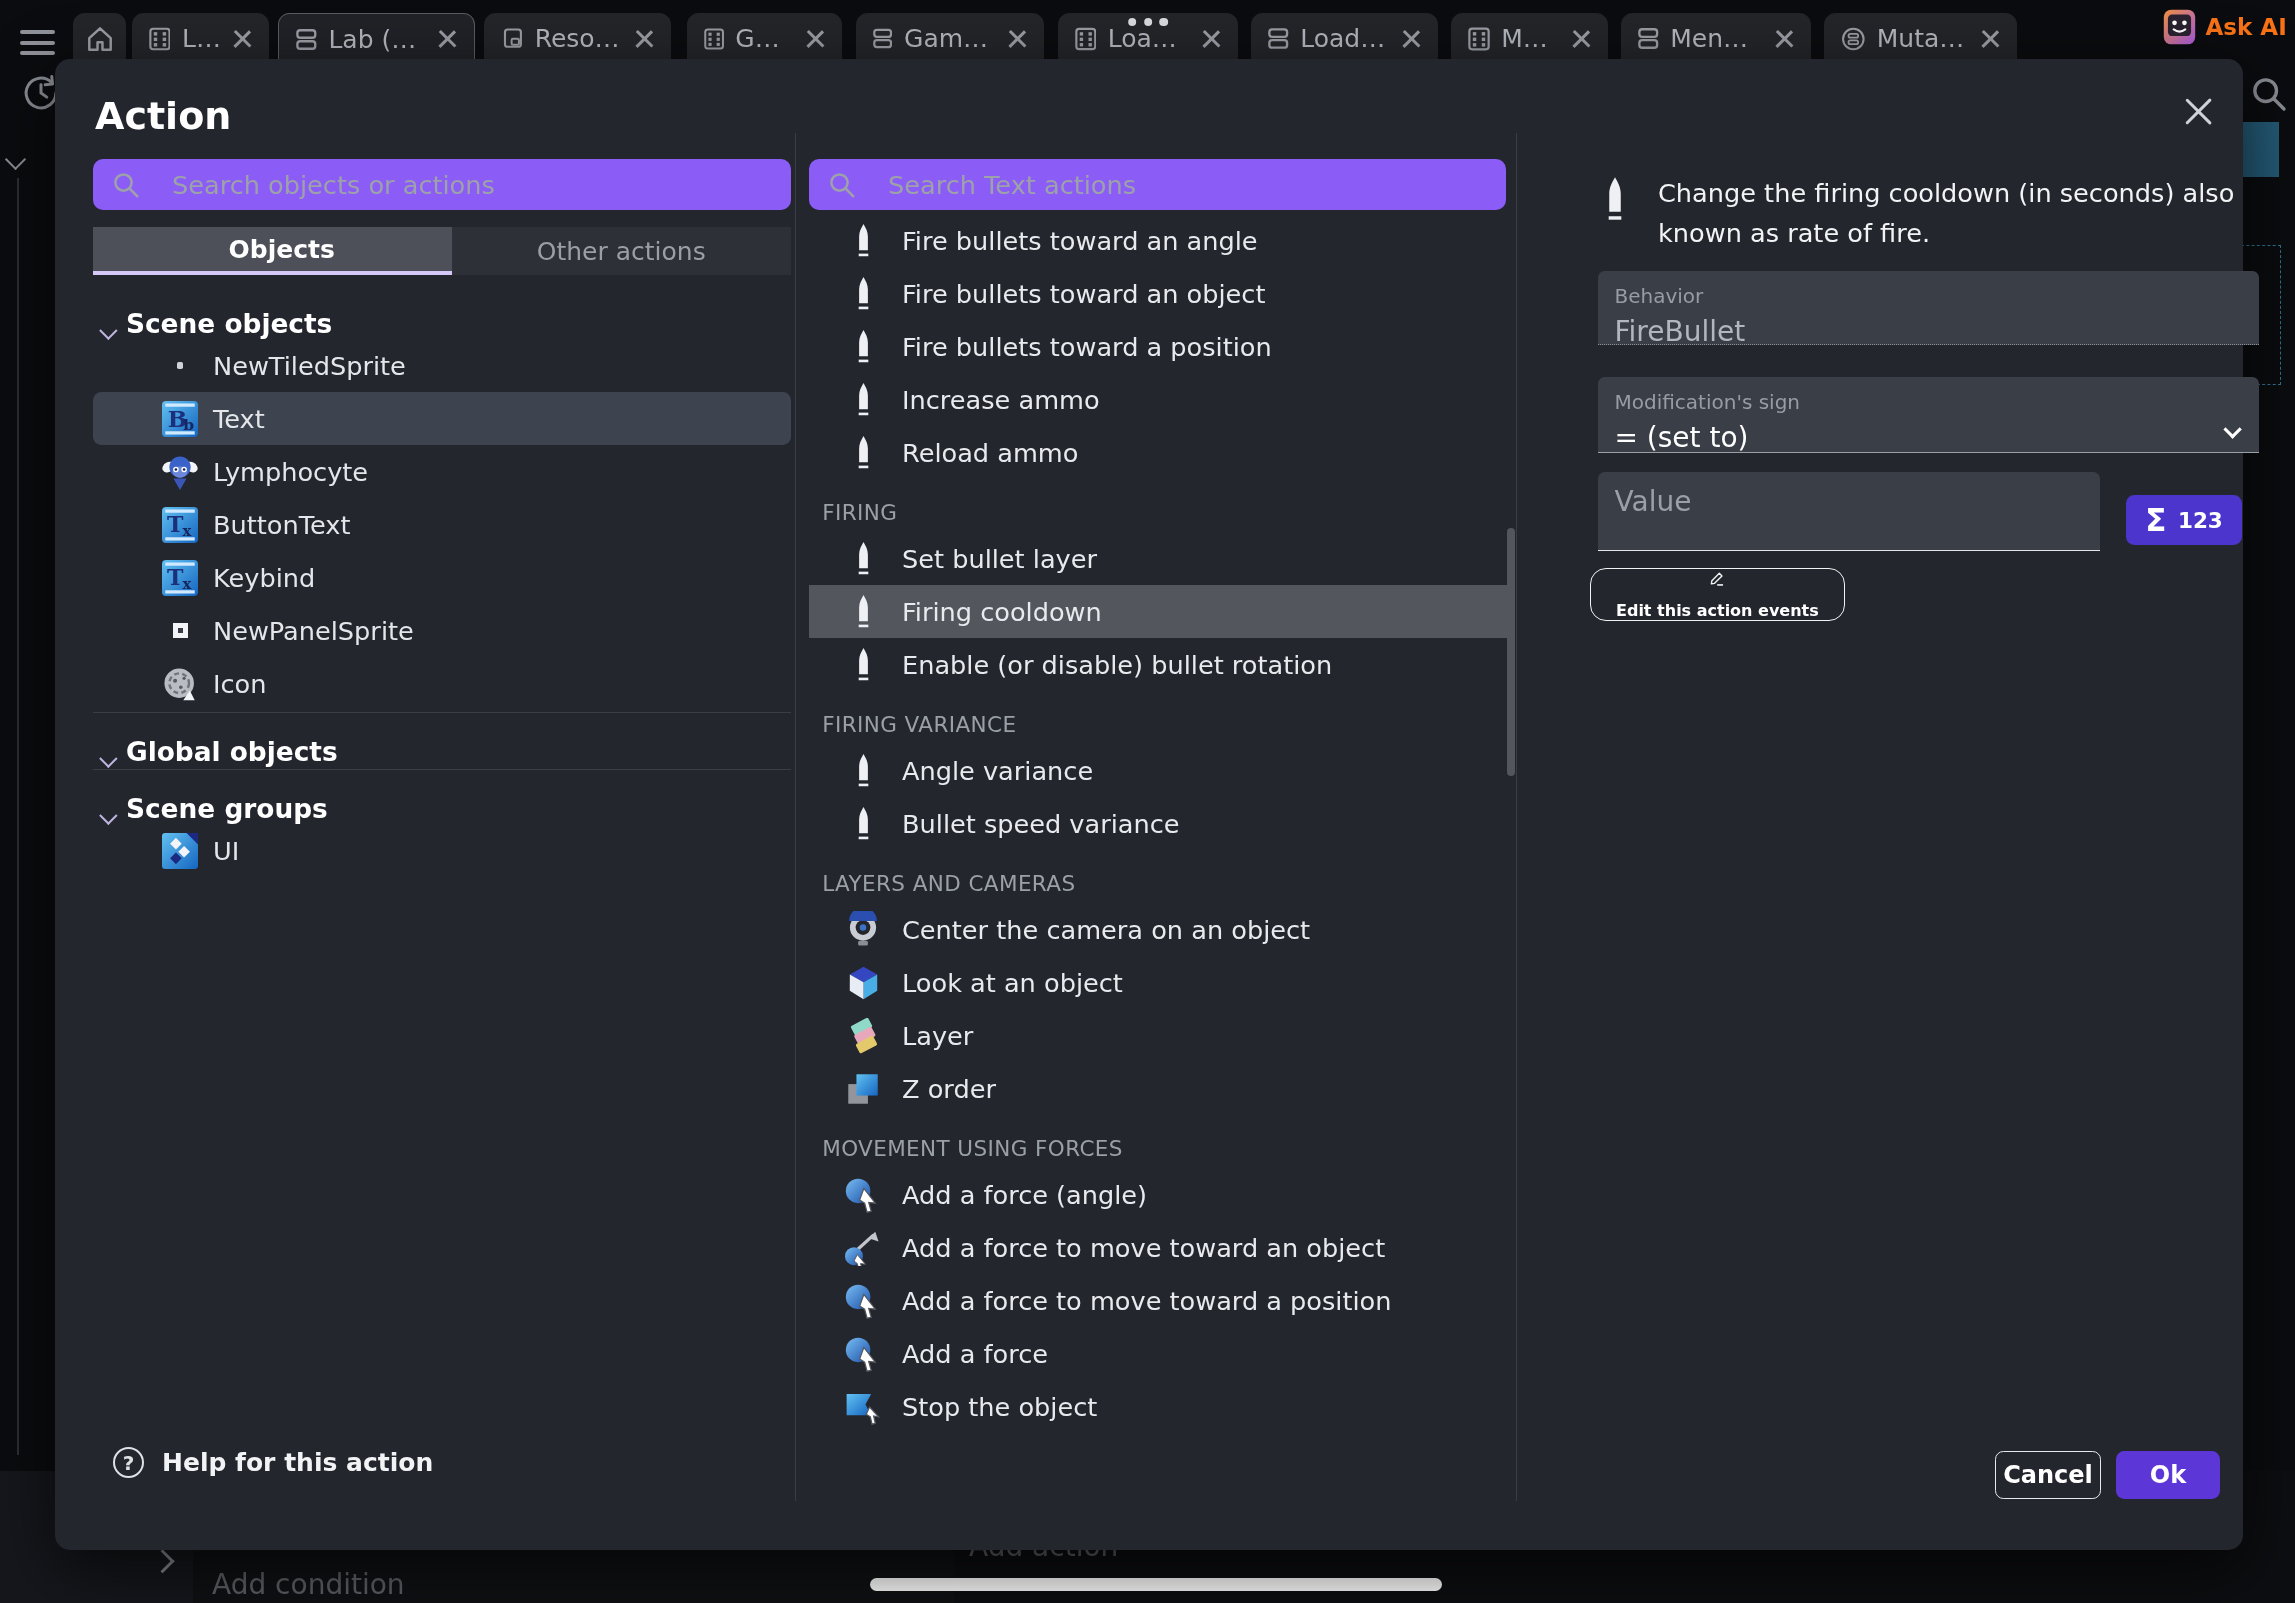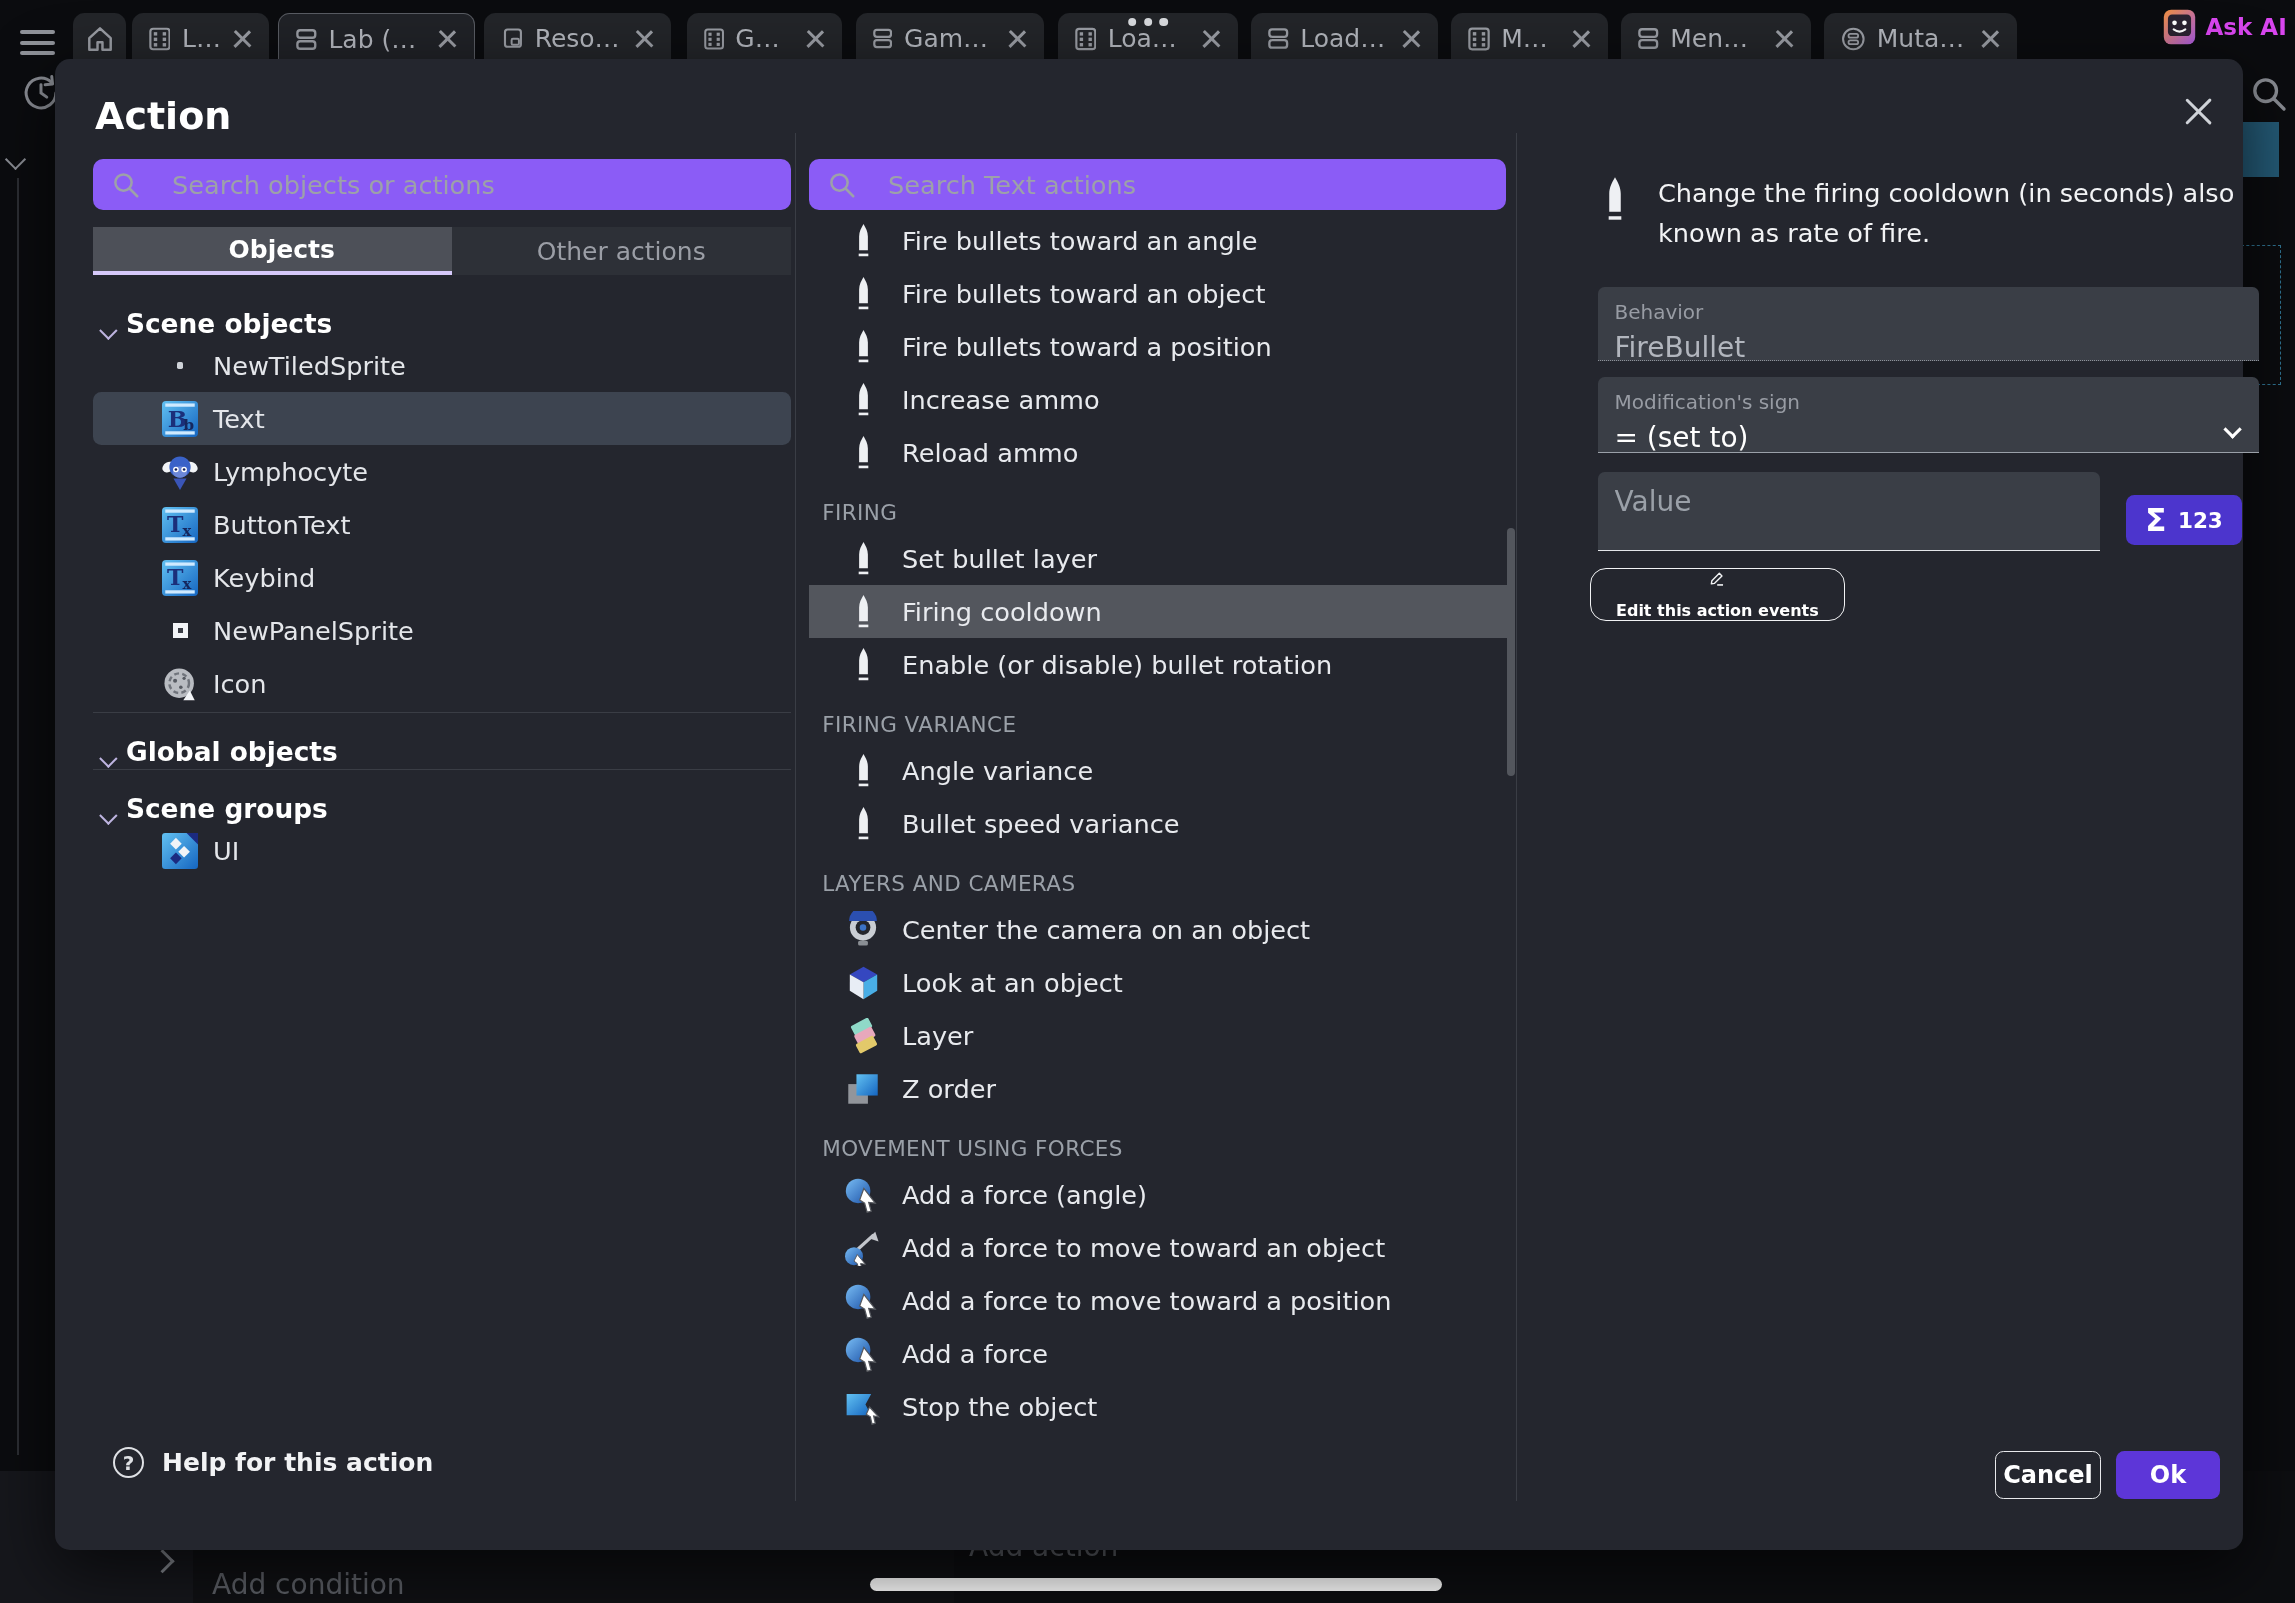--- a/index.html
+++ b/index.html
@@ -15,21 +15,21 @@
   .tab { position:absolute; top:13.2px; height:51px; background:#232529; border-radius:11.6px 11.6px 0 0;
     display:flex; align-items:center; gap:11.6px; padding:0 16.5px; color:#b3b6bd; font-size:25px; white-space:nowrap; }
   .tab.active { border:1.7px solid #595c63; border-bottom:none; background:#202227; }
   .tab .lbl { overflow:hidden; text-overflow:ellipsis; }
   .closex { position:relative; width:21.5px; height:21.5px; flex:0 0 auto; }
   .closex:before,.closex:after { content:""; position:absolute; left:10px; top:0; width:2.5px; height:21.5px; background:#9a9da4; }
   .closex:before { transform:rotate(45deg);} .closex:after { transform:rotate(-45deg);}
   .dots { position:absolute; top:5px; left:50%; transform:translateX(-50%); display:flex; gap:7.4px; }
   .dots i { width:8.3px; height:8.3px; border-radius:50%; background:#d8dade; }
   #askai { position:absolute; right:8.3px; top:8.3px; display:flex; align-items:center; gap:8.3px;
-    color:#d946ef; font-size:23px; font-weight:bold; }
+    color:#f97316; font-size:23px; font-weight:bold; }
 
   
   .teal-block { position:absolute; left:2243px; top:122px; width:36px; height:55px; background:#245a76; }
   .teal-dash  { position:absolute; left:2241px; top:245px; width:40px; height:140px; border:1.7px dashed #2f7493; }
 
   
   .vguide { position:absolute; left:17.4px; top:178px; width:1.7px; height:1277px; background:#2c2e34; }
 
   
   #events-bg { position:absolute; left:0; top:1471px; width:2295px; height:132px; background:#101114; }
@@ -638,21 +638,21 @@
   <div id="mid-scroll"></div>
 
   <div id="rp">
     <span class="rp-desc-ic">
       <svg width="20" height="46" viewBox="0 0 16 40">
           <use href="#i-bullet"></use>
         </svg>
     </span>
     <div class="rp-desc">Change the firing cooldown (in seconds) also known as rate of fire.</div>
 
-    <div class="field disabled" style="top:228px;width:661px;height:74px">
+    <div class="field disabled" style="top:212px;width:661px;height:74px">
       <div class="flabel">Behavior</div>
       <div class="fvalue">FireBullet</div>
     </div>
 
     <div class="field select" style="top:318px;width:661px;height:76px">
       <div class="flabel">Modification's sign</div>
       <div class="fvalue">= (set to)</div>
       <span class="sel-chev"></span>
     </div>
 

